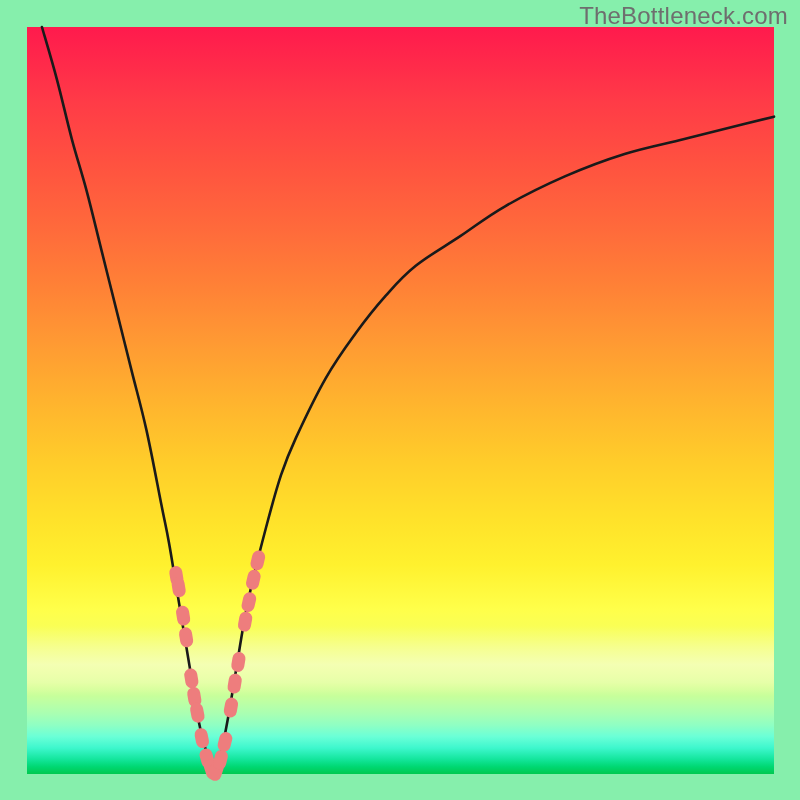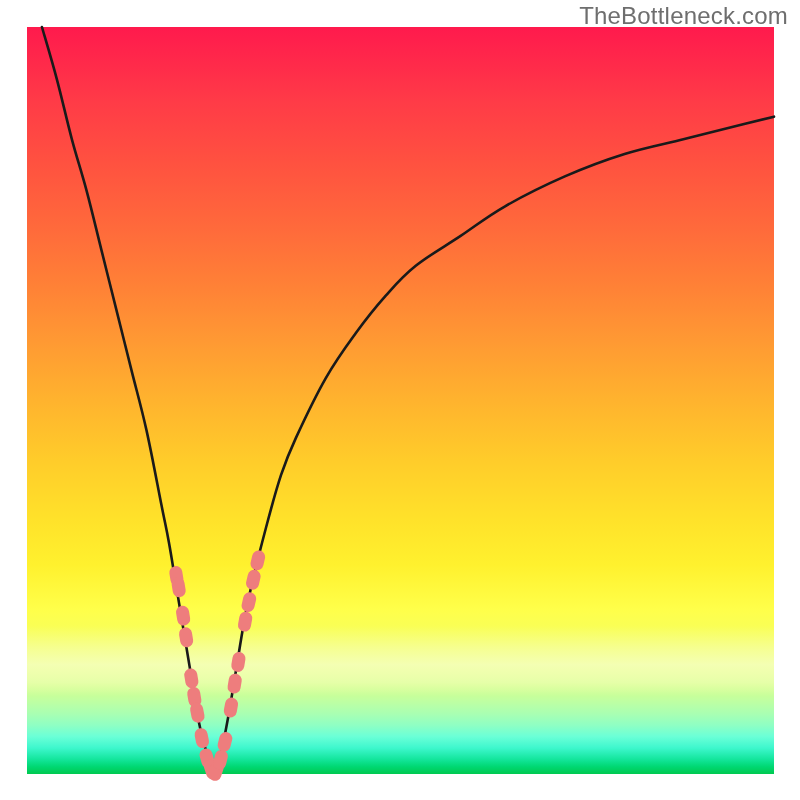--- a/index.html
+++ b/index.html
@@ -10,21 +10,21 @@
     overflow: hidden;
     background: #000;
     font-family: Arial, Helvetica, sans-serif;
   }
   .frame {
     position: absolute;
     left: 0;
     top: 0;
     width: 800px;
     height: 800px;
-    background: #ffffff;
+    background: #86efac;
   }
   .plot-area {
     position: absolute;
     left: 27px;
     top: 27px;
     width: 747px;   
     height: 747px;  
     overflow: hidden;
   }
   .gradient-bg {

